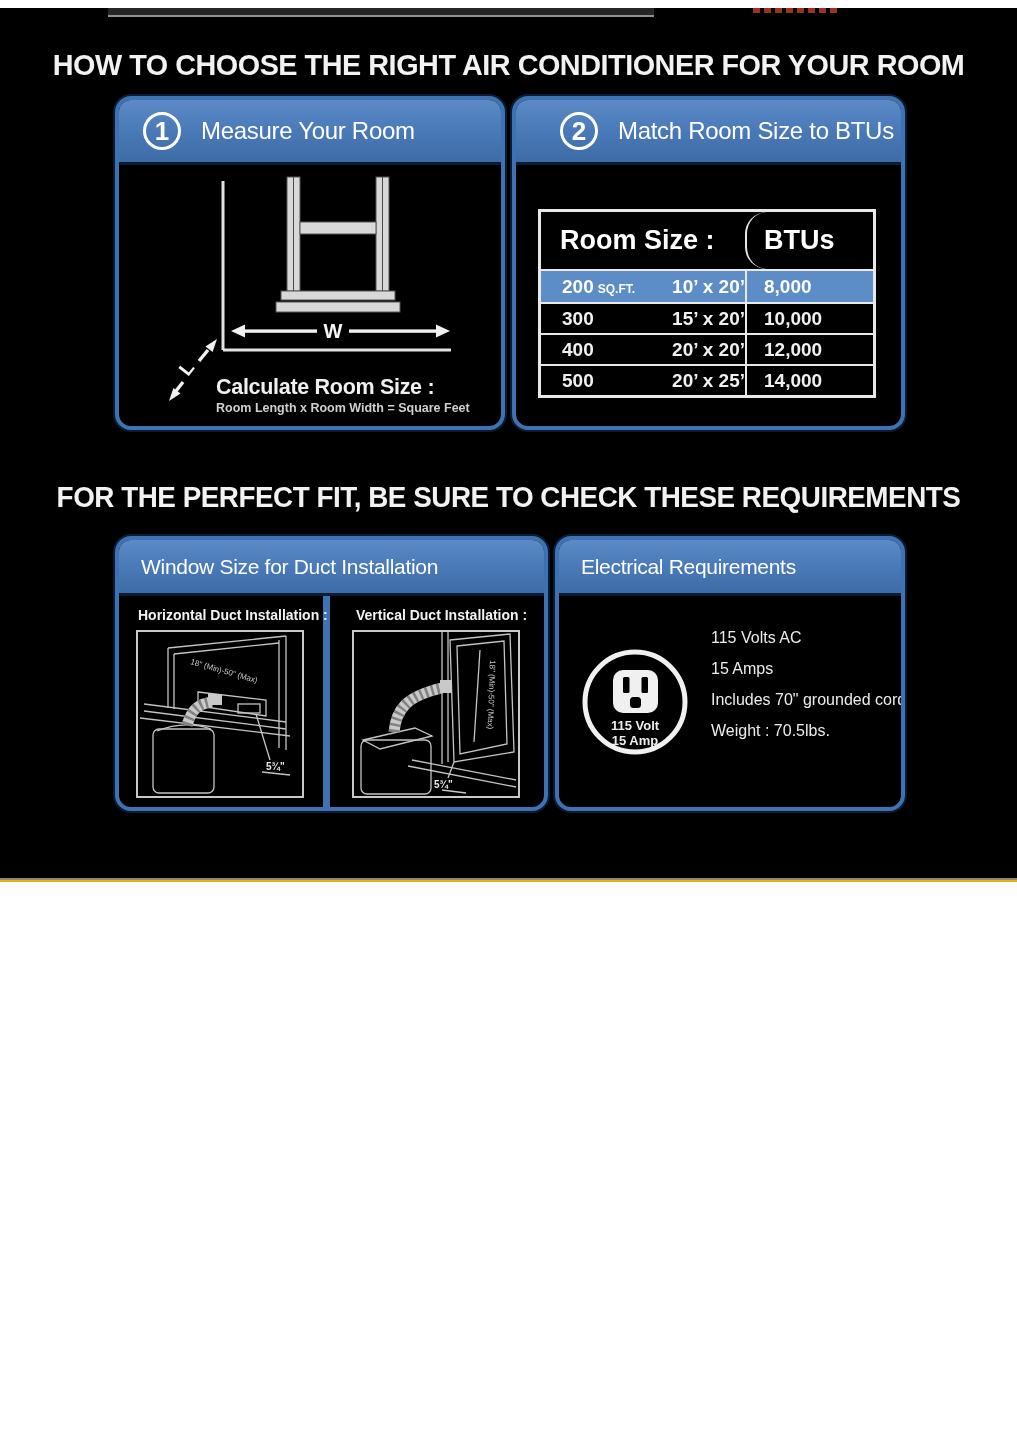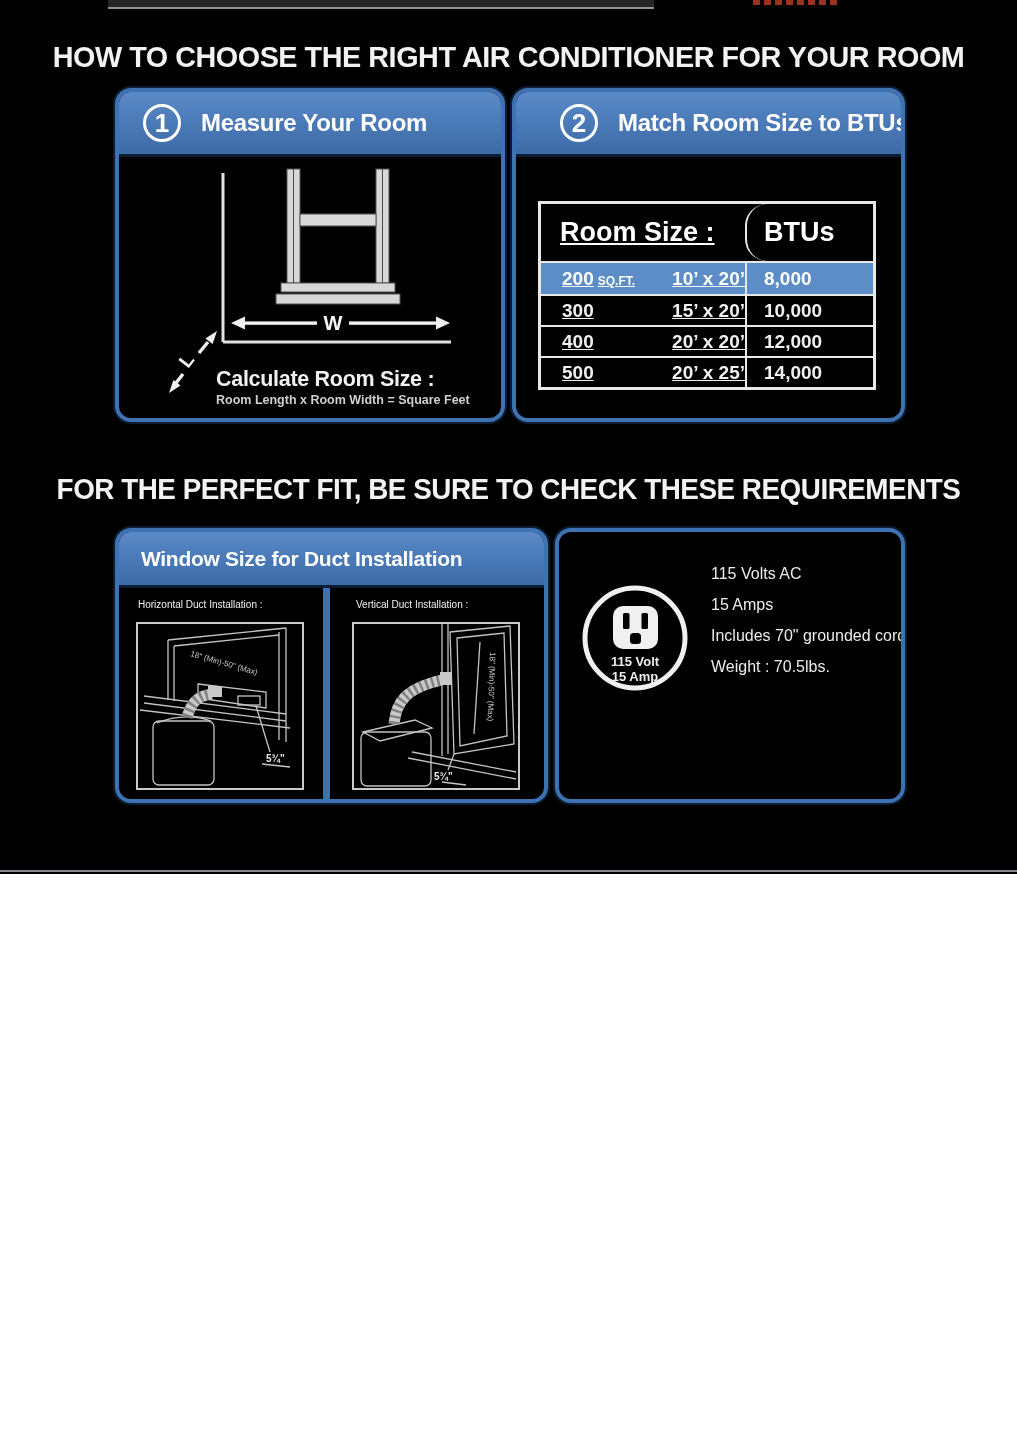--- a/index.html
+++ b/index.html
@@ -1,18 +1,18 @@
 <!DOCTYPE html>
 <html><head>
 <meta charset="utf-8">
 <style>
   * { margin:0; padding:0; box-sizing:border-box; }
   html,body { background:#ffffff; }
   body { font-family:"Liberation Sans", sans-serif; }
-  .page { position:relative; width:1017px; height:1376px; background:#000000; overflow:hidden; margin:0 auto; }
+  .page { position:relative; width:1017px; height:1376px; background:#eab308; overflow:hidden; margin:8px auto; }
   .black-region { position:absolute; left:0; top:0; width:1017px; height:872px; background:#000; border-bottom:2px solid #85888c; }
 
   
   .top-bar-fragment { position:absolute; left:108px; top:0; width:546px; height:9px; background:#262626; border-bottom:2px solid #8f9193; }
   .red-text-fragment { position:absolute; left:753px; top:0; width:84px; height:5px;
       background:repeating-linear-gradient(90deg,#a53620 0 7px, rgba(20,5,0,0) 7px 11px); opacity:.95; }
 
   .big-title { position:absolute; left:0; width:1017px; text-align:center; color:#f2f2f2;
       font-weight:bold; letter-spacing:-0.5px; transform:scaleX(0.96); white-space:nowrap; }
   #title-choose { top:40px; font-size:30px; }
@@ -20,51 +20,51 @@
 
   .panel { position:absolute; background:#000; border:4px solid #3e72b2; border-radius:16px;
       overflow:hidden; box-shadow:0 0 0 2px #0c1c33; }
   .panel-head { position:relative; display:flex; align-items:center; width:100%;
       background:linear-gradient(180deg,#5b8ac6 0%,#4a7ab8 48%,#3d6ba6 100%);
       border-bottom:3px solid #0c1c33; }
   .panel-head.h1 { height:65px; }
   .panel-head.h2 { height:56px; }
   .num-circle { width:38px; height:38px; border:3px solid #fff; border-radius:50%; color:#fff;
       display:flex; align-items:center; justify-content:center; font-size:26px; font-weight:bold; flex:0 0 auto; }
-  .head-label { color:#fff; font-weight:bold; letter-spacing:-0.3px; white-space:nowrap; }
+  .head-label { color:#fff; font-weight:normal; letter-spacing:-0.3px; white-space:nowrap; }
   .panel-head.h1 .head-label { font-size:24px; margin-left:20px; }
   .panel-head.h2 .head-label { font-size:21px; }
   .panel-body { position:relative; width:100%; }
 
   #panel-measure  { left:115px; top:88px;  width:390px; height:334px; }
   #panel-btu      { left:512px; top:88px;  width:393px; height:334px; }
   #panel-window   { left:115px; top:528px; width:433px; height:275px; }
   #panel-electric { left:555px; top:528px; width:350px; height:275px; }
   #panel-measure .panel-head { padding-left:24px; }
   #panel-btu .panel-head { padding-left:44px; }
   #panel-window .panel-head, #panel-electric .panel-head { padding-left:22px; }
 
   
   .btu-table { position:absolute; left:22px; top:44px; width:338px; border:3px solid #e8e8e8; }
   .t-row { display:flex; width:100%; }
-  .t-col1 { width:204px; display:flex; align-items:center;text-decoration:underline; }
+  .t-col1 { width:204px; display:flex; align-items:center; }
   .t-col2 { flex:1; border-left:2px solid #e8e8e8; display:flex; align-items:center; padding-left:17px; }
   .t-head { height:59px; border-bottom:2px solid #e8e8e8; }
   .t-head .t-col1 { padding-left:19px; font-size:27px; font-weight:bold; color:#fff; }
   .t-head .t-col2 { font-size:27px; font-weight:bold; color:#fff;border-radius:22px; }
   .t-data { height:31px; color:#f0f0f0; font-size:19px; font-weight:bold; }
   .t-data + .t-data { border-top:2px solid #e8e8e8; }
   .t-data .t-col1 { padding-left:21px; padding-right:0; justify-content:space-between; }
   .t-data.hl { background:#5d8dc6; color:#fdfdfd; }
   .sqft-wrap { display:flex; align-items:baseline; }
   .sqft-unit { font-size:12px; margin-left:4px; font-weight:bold; }
 
   
   .sub-divider { position:absolute; left:204px; top:0; width:7px; height:100%; background:#3e72b2; }
-  .sub-label { position:absolute; top:11px; color:#f2f2f2; font-size:10px; font-weight:normal; white-space:nowrap; }
+  .sub-label { position:absolute; top:11px; color:#f2f2f2; font-size:14px; font-weight:bold; white-space:nowrap; }
   #h-duct-label { left:19px; }
   #v-duct-label { left:237px; }
   .duct-frame { position:absolute; top:34px; width:168px; height:168px; border:2px solid #c9c9c9; }
   #h-duct-frame { left:17px; }
   #v-duct-frame { left:233px; }
   .duct-frame svg { position:absolute; left:0; top:0; }
 
   
   .outlet-svg { position:absolute; left:2px; top:0; }
   .spec-list { position:absolute; left:152px; top:26px; }
@@ -230,20 +230,23 @@
             <path d="M40,100 C42,78 52,64 88,56" stroke="#2a2a2a" stroke-width="11" fill="none" stroke-dasharray="2.5,3.5" opacity="0.45"></path>
             <rect x="86" y="48" width="12" height="13" fill="#c9c9c9"></rect>
             <text x="136" y="28" font-size="8" fill="#c9c9c9" transform="rotate(92 136 28)">18" (Min)-50" (Max)</text>
             <text x="80" y="156" font-size="10" font-weight="bold" fill="#eaeaea">5¾"</text>
           </svg>
         </div>
       </div>
     </div>
 
     <div class="panel" id="panel-electric">
+      <div class="panel-head h2">
+        <div class="head-label">Electrical Requirements</div>
+      </div>
       <div class="panel-body" style="height:212px;">
         <svg class="outlet-svg" width="150" height="212" viewBox="0 0 150 212">
           <circle cx="74" cy="106" r="50" stroke="#f0f0f0" stroke-width="5" fill="none"></circle>
           <rect x="52" y="74" width="45" height="43" rx="10" fill="#f0f0f0"></rect>
           <rect x="62" y="81" width="6.5" height="16" rx="1.5" fill="#000"></rect>
           <rect x="80.5" y="81" width="6.5" height="16" rx="1.5" fill="#000"></rect>
           <rect x="69" y="101" width="11" height="11" rx="3.5" fill="#000"></rect>
           <text x="74" y="134" text-anchor="middle" font-size="13" font-weight="bold" fill="#ececec">115 Volt</text>
           <text x="74" y="149" text-anchor="middle" font-size="13" font-weight="bold" fill="#ececec">15 Amp</text>
         </svg>

